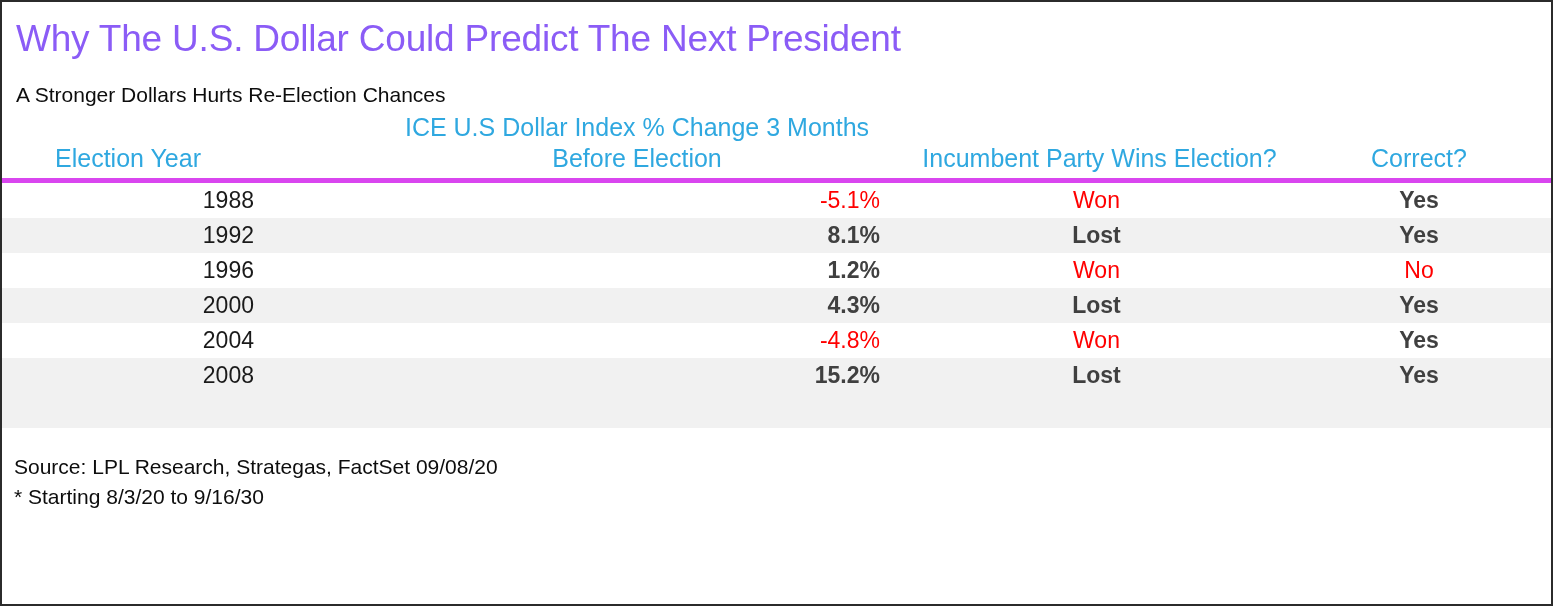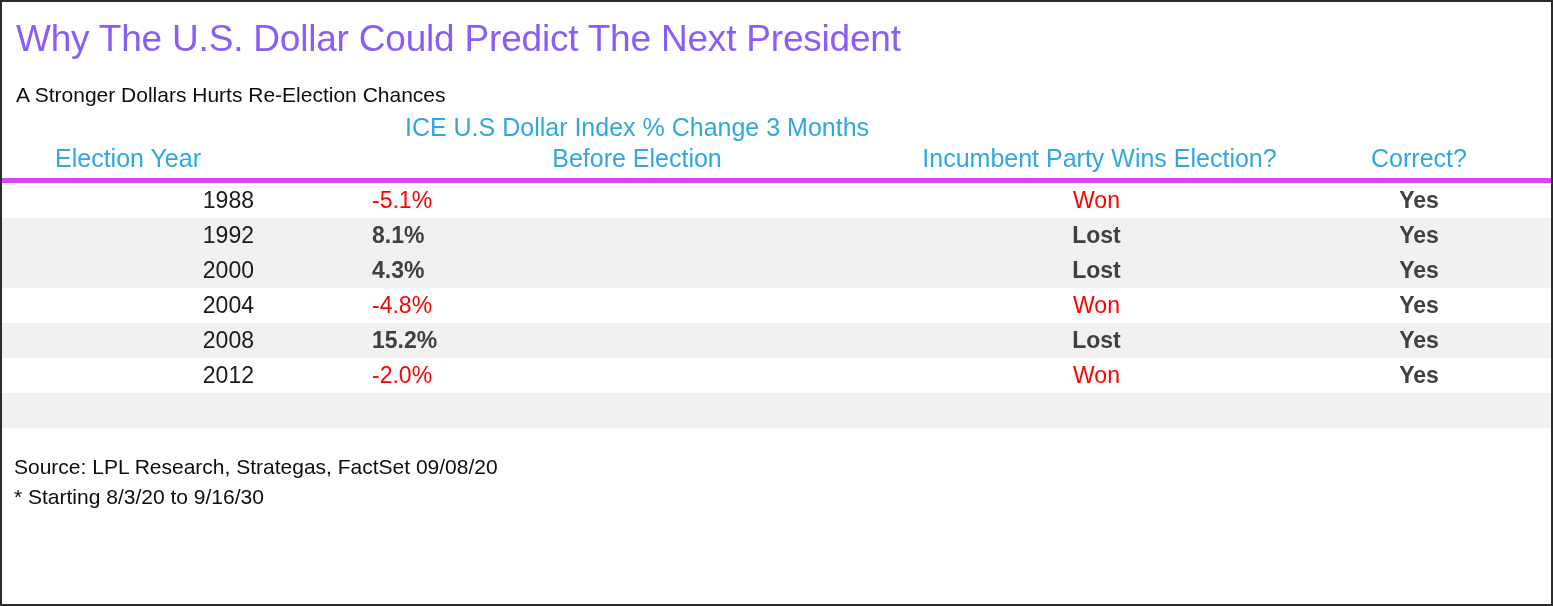--- a/index.html
+++ b/index.html
@@ -81,20 +81,21 @@
     white-space: nowrap;
   }
   tbody tr.stripe td { background: #f1f1f1; }
 
   td.cell-year {
     color: #1a1a1a;
     text-align: right;
     padding-right: 118px;
   }
   td.cell-change {
+    text-align: right;
     padding-right: 22px;
   }
   td.cell-wins {
     text-align: center;
     padding-right: 6px;
   }
   td.cell-correct {
     text-align: center;
     padding-right: 10px;
   }
@@ -152,44 +153,44 @@
             <td class="cell-change v-neg">-5.1%</td>
             <td class="cell-wins v-neg">Won</td>
             <td class="cell-correct v-pos">Yes</td>
           </tr>
           <tr class="stripe">
             <td class="cell-year">1992</td>
             <td class="cell-change v-pos">8.1%</td>
             <td class="cell-wins v-pos">Lost</td>
             <td class="cell-correct v-pos">Yes</td>
           </tr>
+          <tr>
+            <td class="cell-year">1996</td>
+            <td class="cell-change v-pos">1.2%</td>
+            <td class="cell-wins v-neg">Won</td>
+            <td class="cell-correct v-neg">No</td>
+          </tr>
           <tr class="stripe">
             <td class="cell-year">2000</td>
             <td class="cell-change v-pos">4.3%</td>
             <td class="cell-wins v-pos">Lost</td>
             <td class="cell-correct v-pos">Yes</td>
           </tr>
           <tr>
             <td class="cell-year">2004</td>
             <td class="cell-change v-neg">-4.8%</td>
             <td class="cell-wins v-neg">Won</td>
             <td class="cell-correct v-pos">Yes</td>
           </tr>
           <tr class="stripe">
             <td class="cell-year">2008</td>
             <td class="cell-change v-pos">15.2%</td>
             <td class="cell-wins v-pos">Lost</td>
             <td class="cell-correct v-pos">Yes</td>
           </tr>
-          <tr>
-            <td class="cell-year">2012</td>
-            <td class="cell-change v-neg">-2.0%</td>
-            <td class="cell-wins v-neg">Won</td>
-            <td class="cell-correct v-pos">Yes</td>
-          </tr>
           <tr class="spacer-row">
             <td>&nbsp;</td>
             <td>&nbsp;</td>
             <td>&nbsp;</td>
             <td>&nbsp;</td>
           </tr>
         </tbody>
     </table>
   </div>
 

